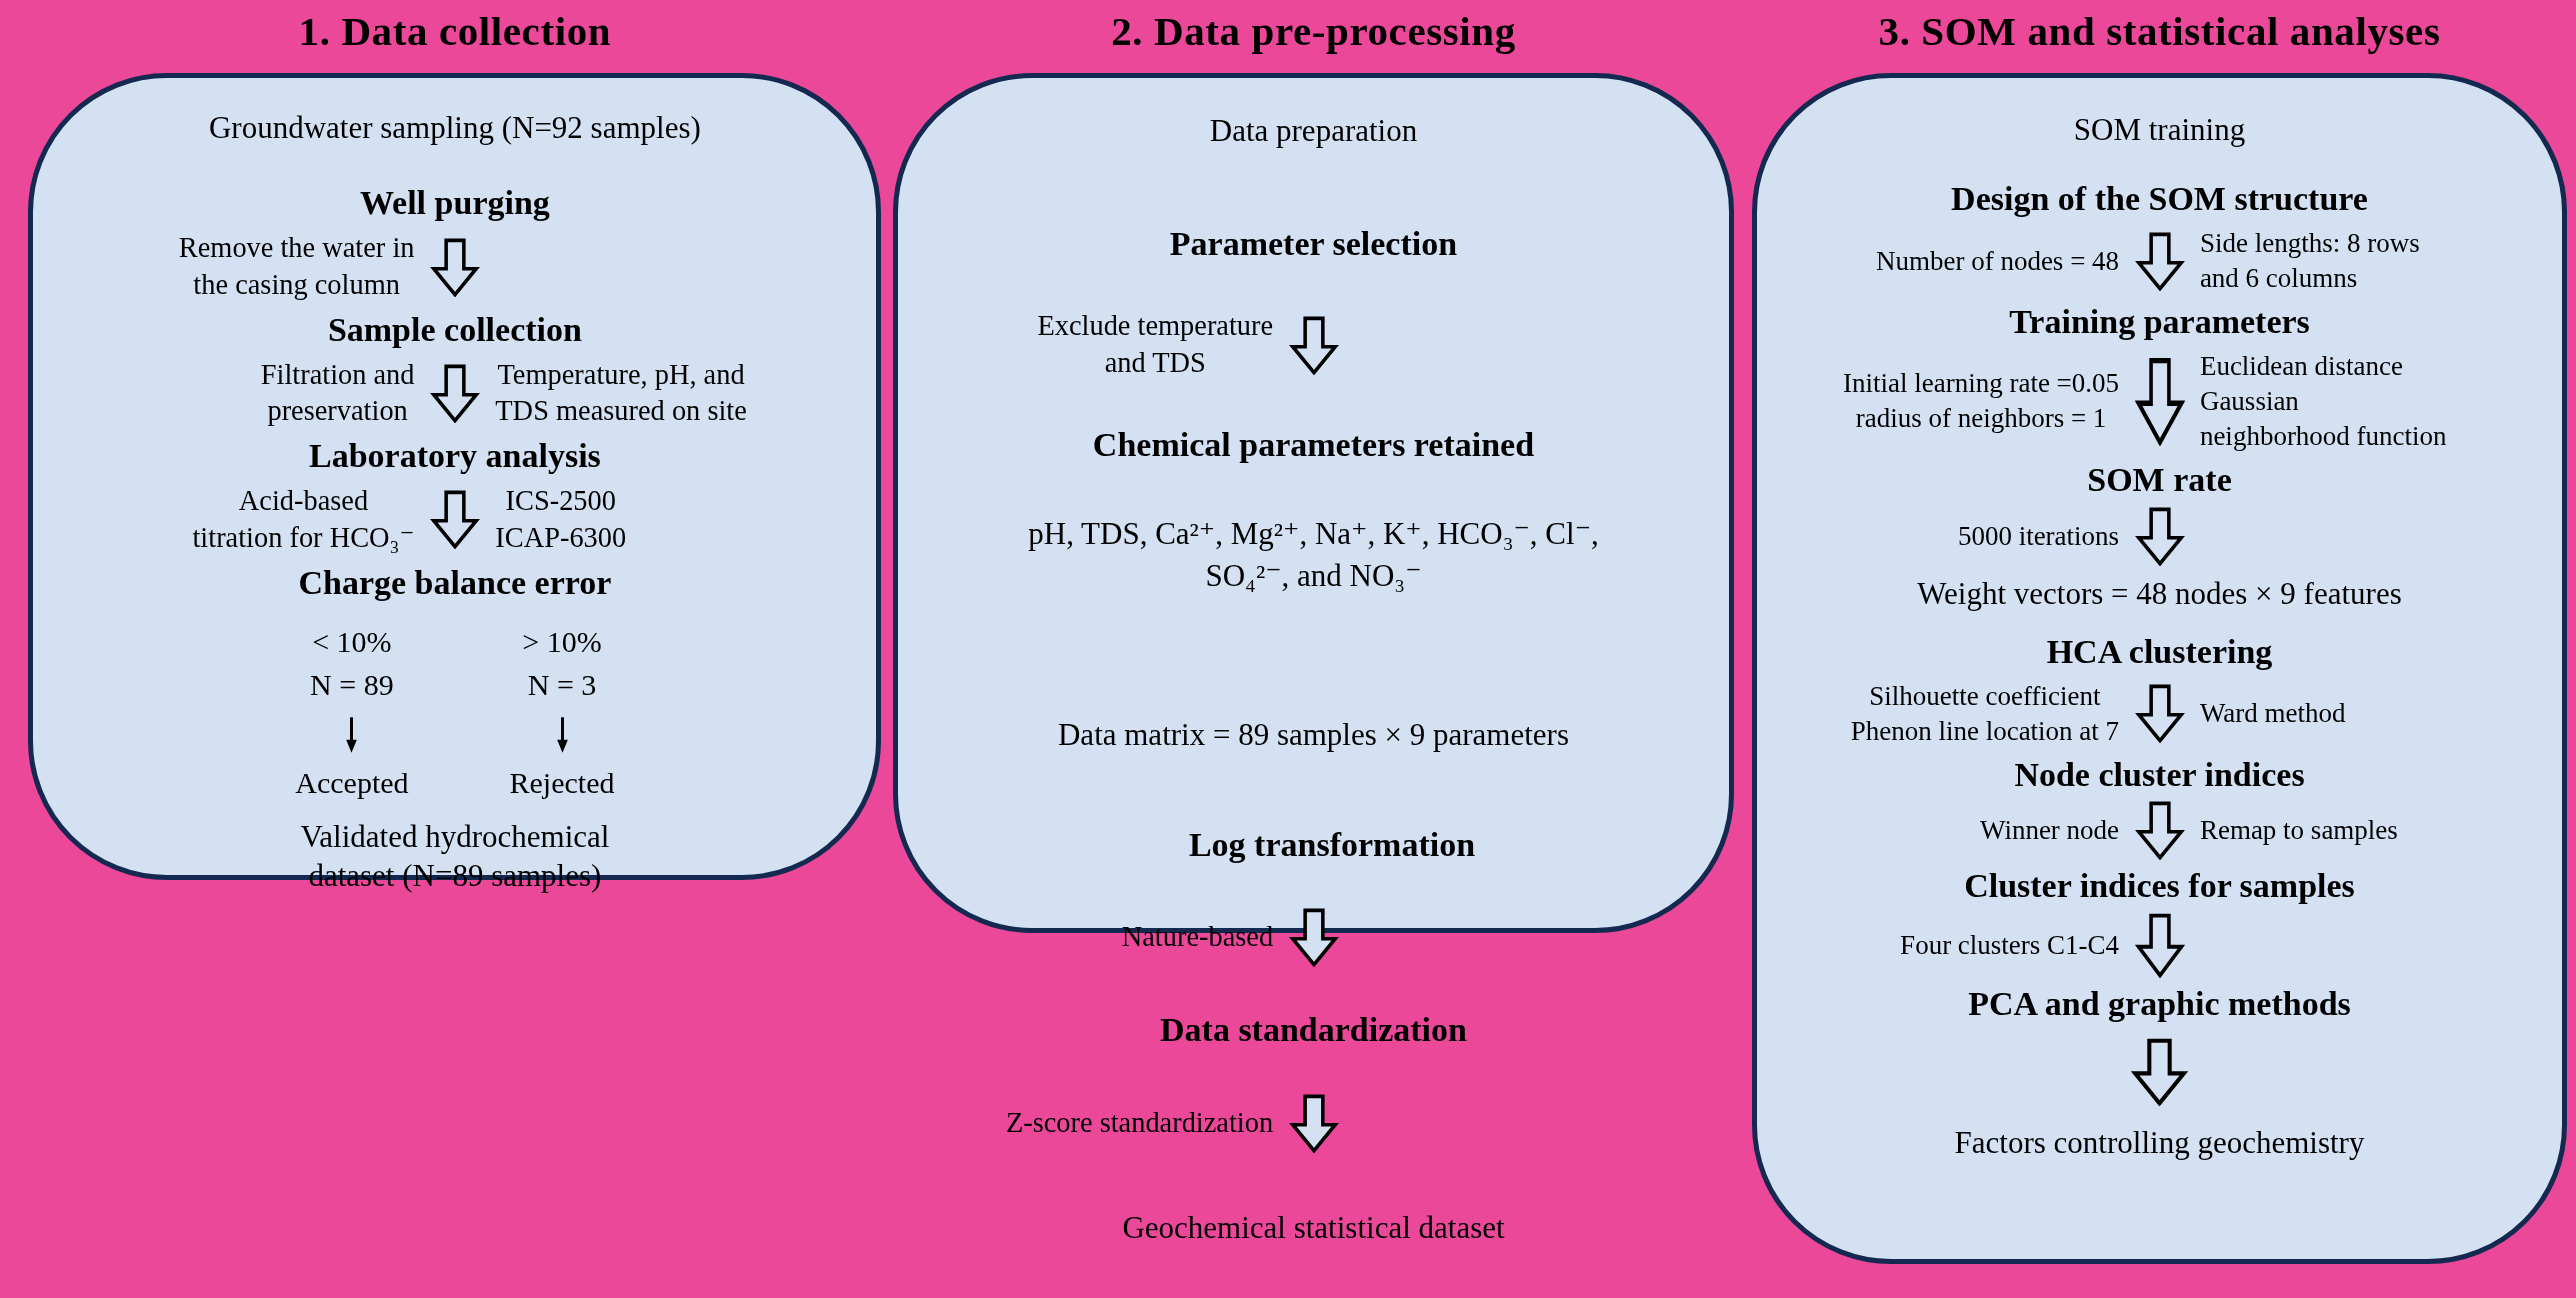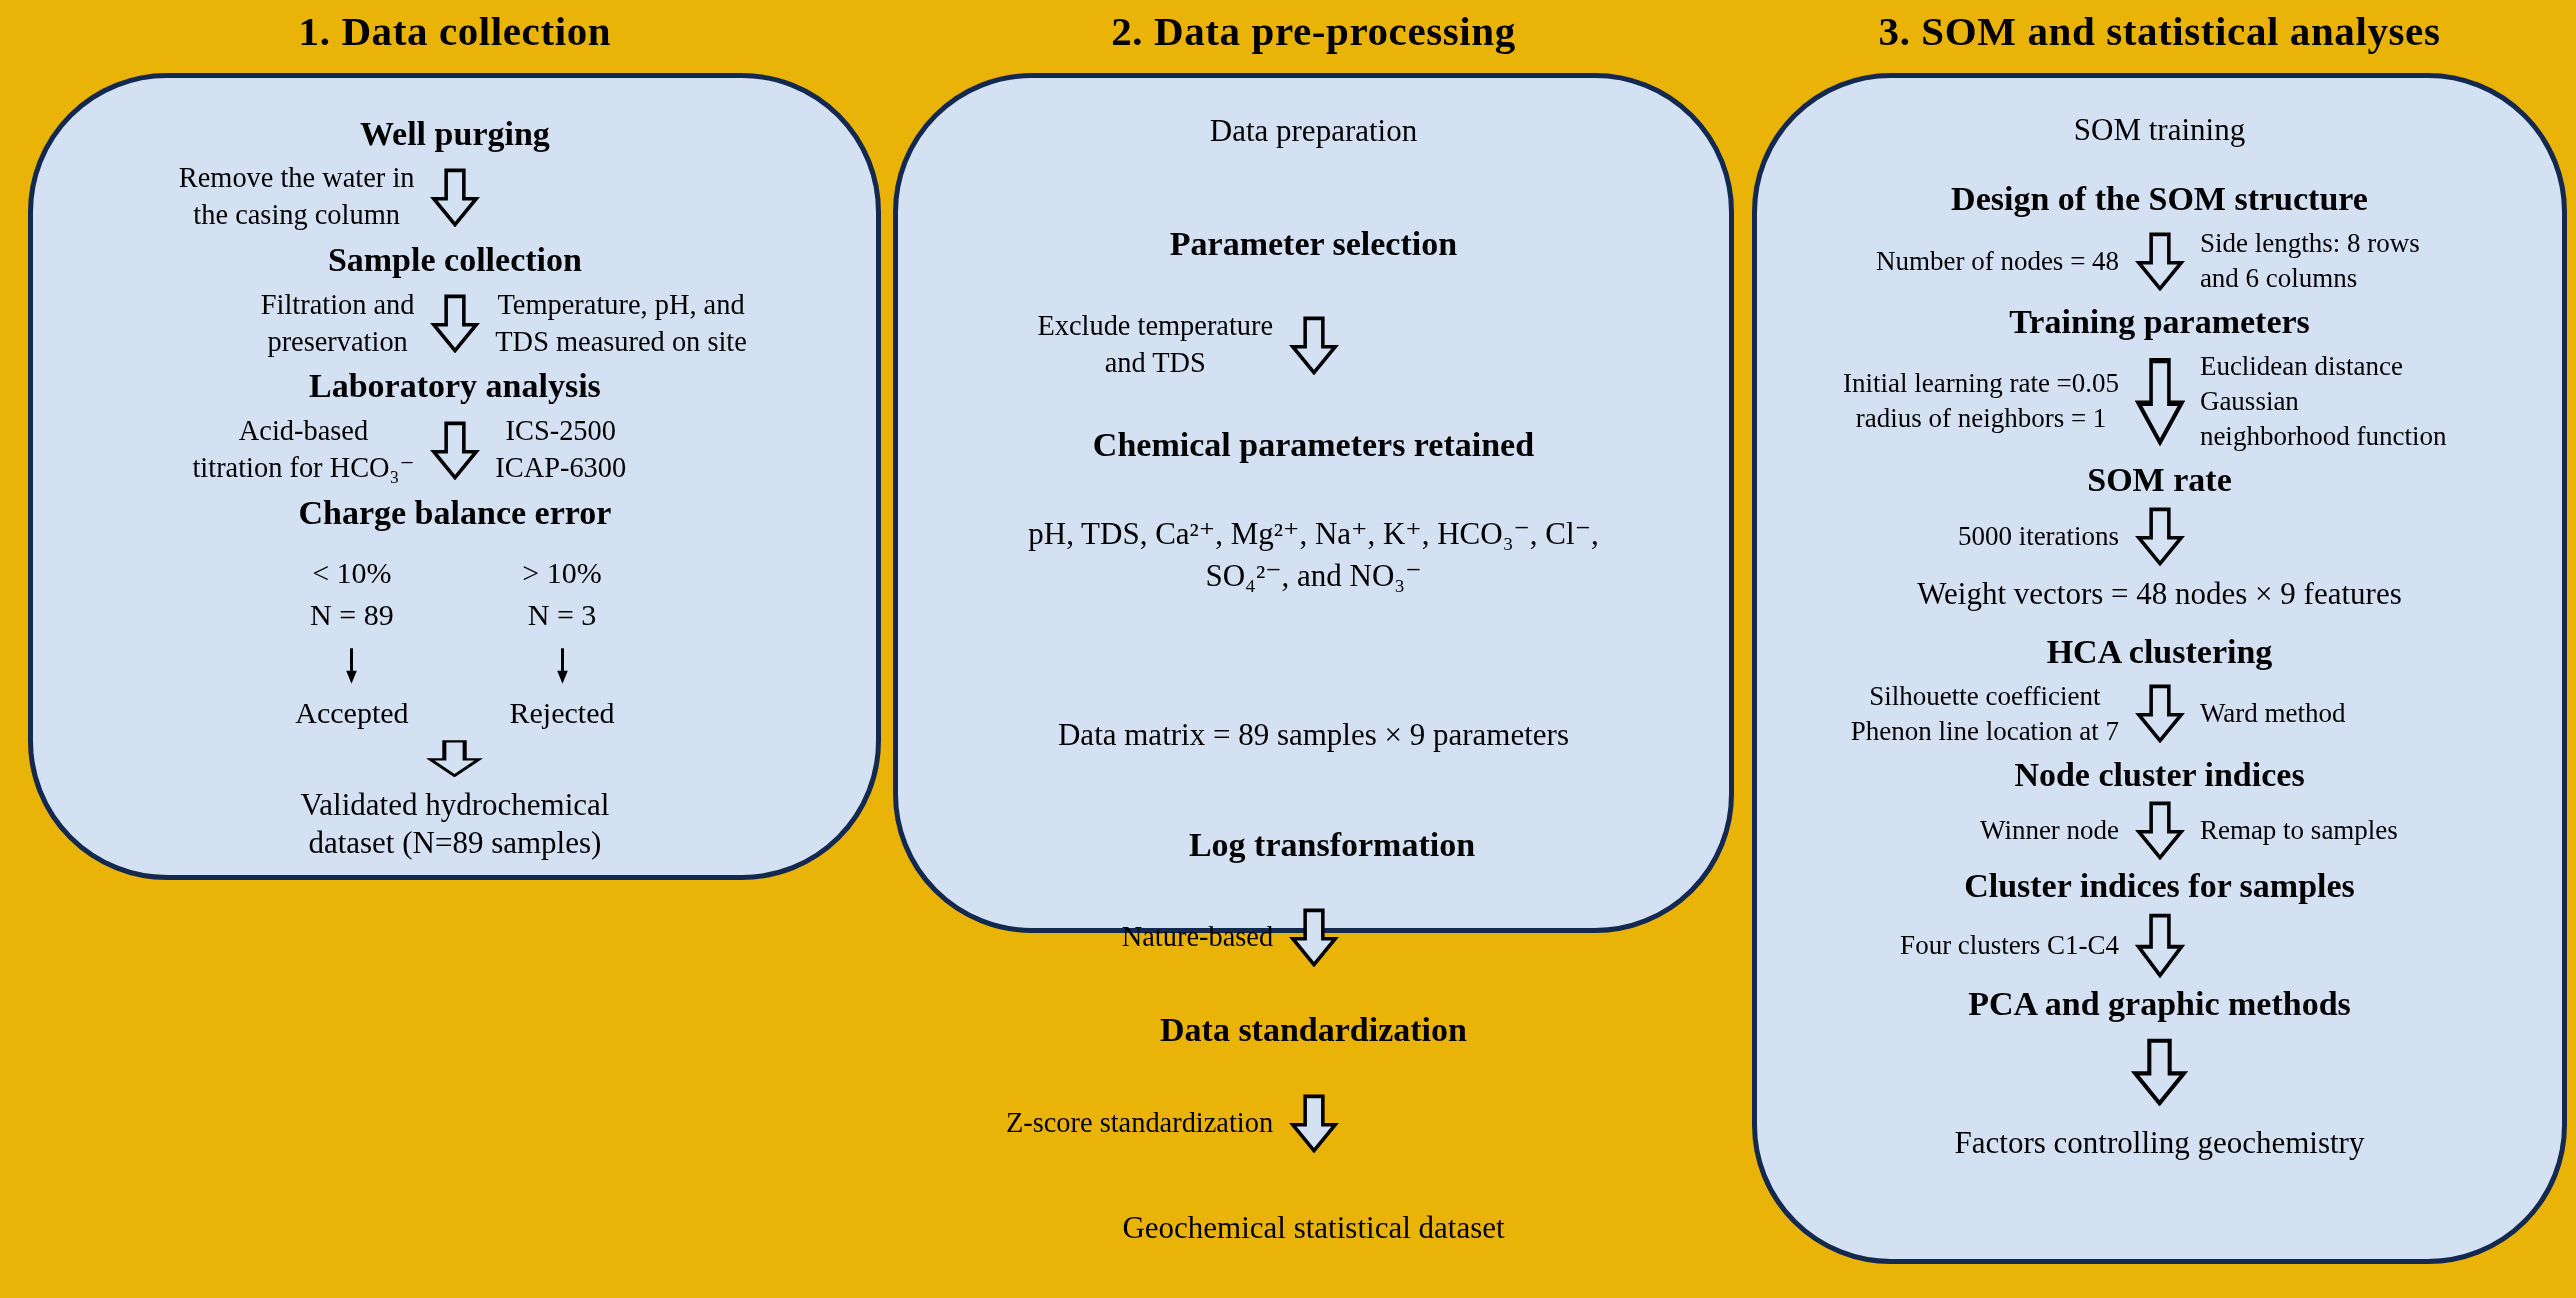--- a/index.html
+++ b/index.html
@@ -4,21 +4,21 @@
 <style>
   :root{
     --fill:#d4e1f3;
     --border:#13294f;
     --ink:#000000;
   }
   html,body{margin:0;padding:0;background:#ffffff;}
   .canvas{
     position:relative;
     width:2576px;height:1298px;
-    background:#eab308;
+    background:#ec4899;
     font-family:"Liberation Serif","DejaVu Serif",serif;
     color:var(--ink);
     overflow:hidden;
   }
   .panel-title{
     position:absolute;top:7.1px;
     font-size:41px;font-weight:bold;
     text-align:center;letter-spacing:0.6px;
     white-space:nowrap;
   }
@@ -65,20 +65,21 @@
   </defs>
 </svg>
 
 <div class="canvas">
 
   <div class="panel-title" style="left:28.4px;width:853px;">1. Data collection</div>
   <div class="panel-title" style="left:893px;width:841px;">2. Data pre-processing</div>
   <div class="panel-title" style="left:1752px;width:815px;">3. SOM and statistical analyses</div>
 
   <div class="panel p1">
+    <div class="t-body" style="margin-bottom:31px;">Groundwater sampling (N=92 samples)</div>
 
     <div class="t-sub">Well purging</div>
 
     <div class="row">
       <div class="side left ml">Remove the water in
 the casing column</div>
       <svg class="arrow-block" width="50" height="59" viewBox="0 0 84 100">
           <use href="#block-arrow"></use>
         </svg>
       <div></div>

